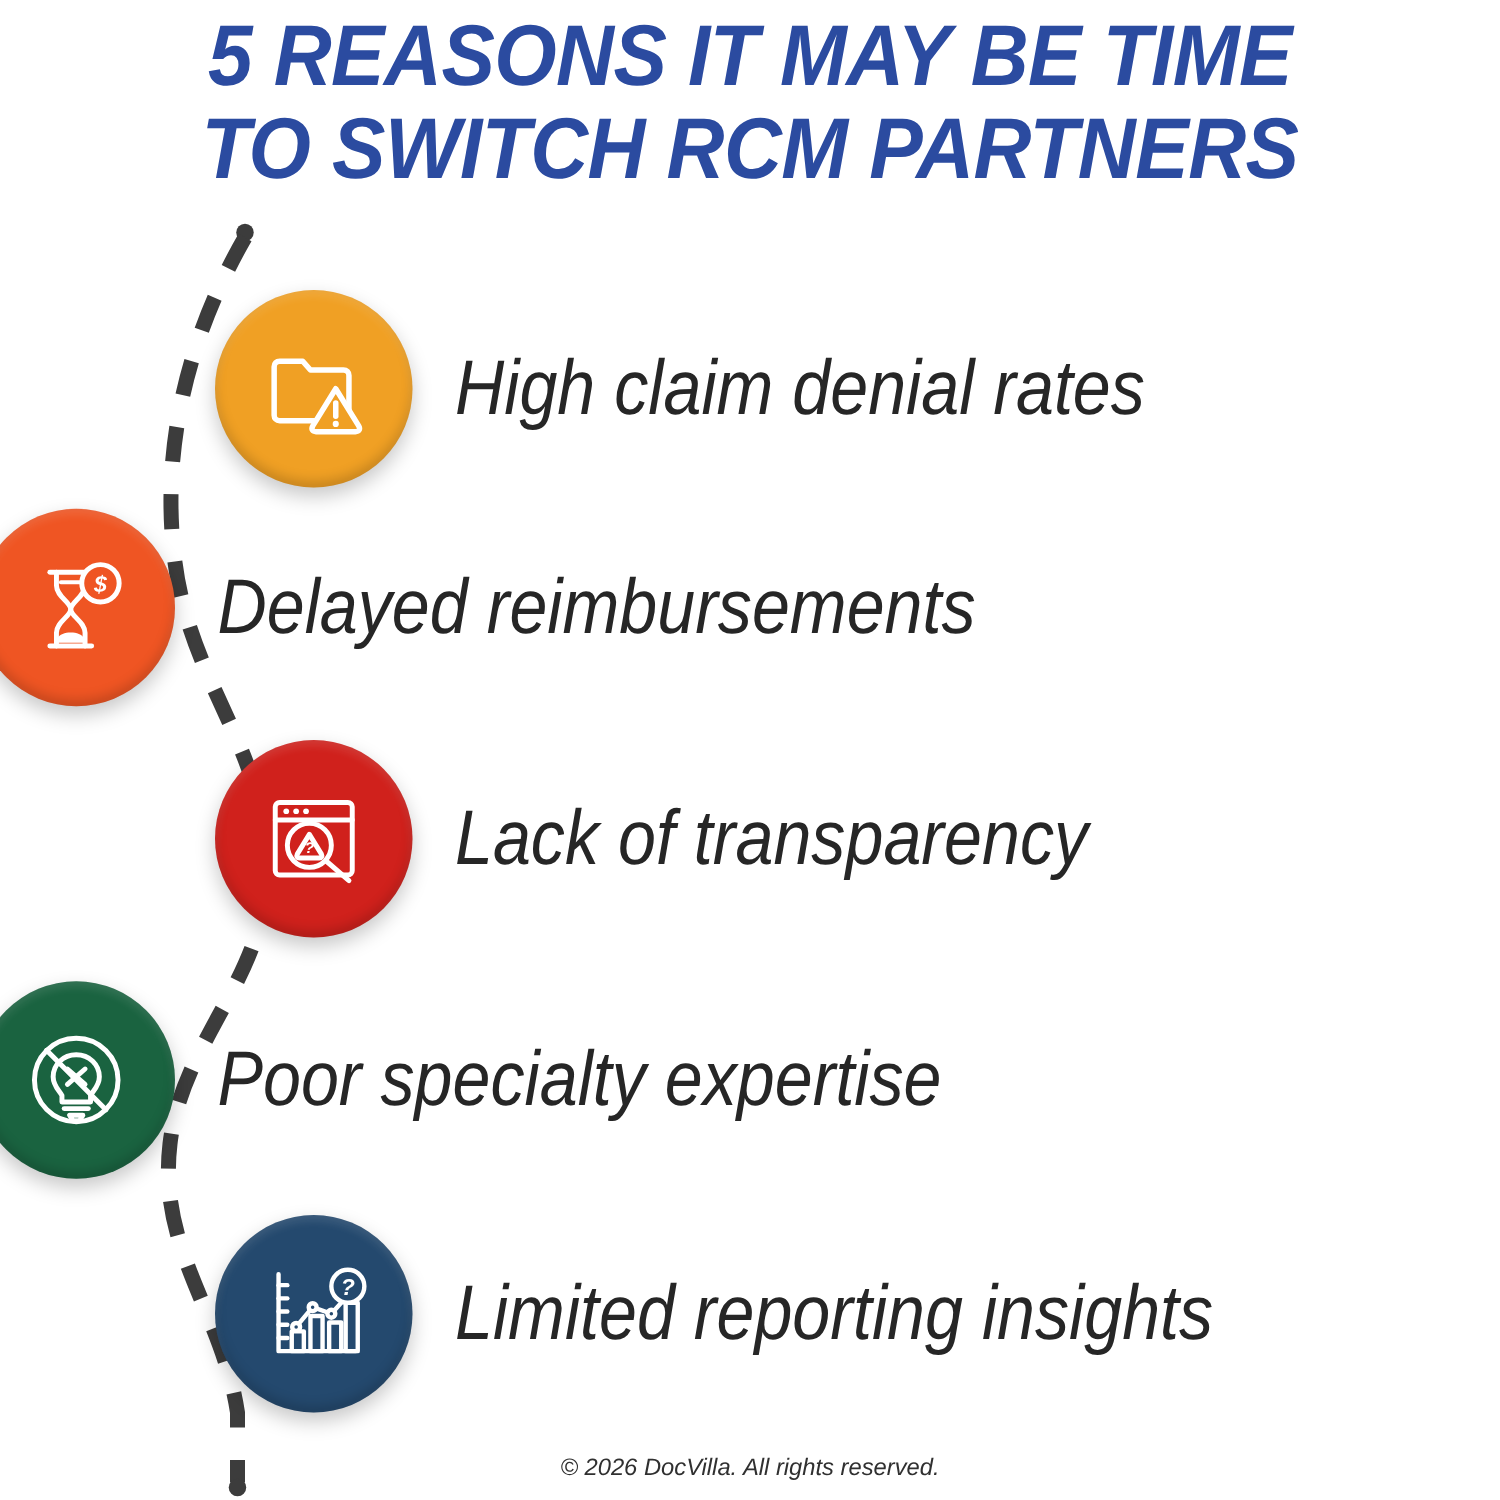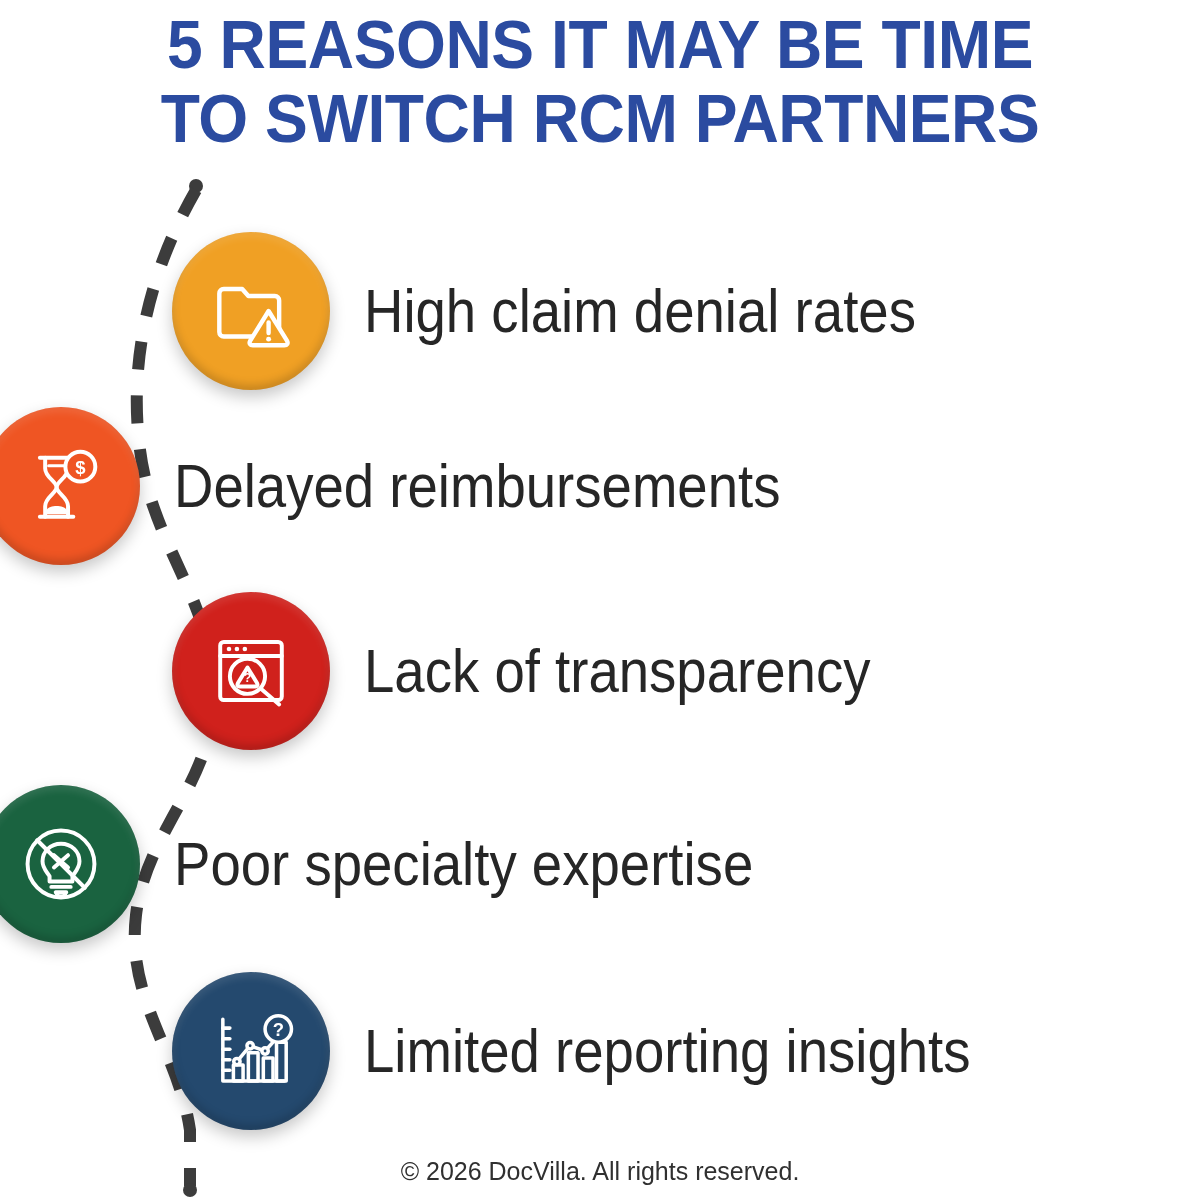--- a/index.html
+++ b/index.html
@@ -4,21 +4,21 @@
 <title>5 Reasons It May Be Time To Switch RCM Partners</title>
 <style>
   * { margin:0; padding:0; box-sizing:border-box; }
   html, body { width:1200px; height:1200px; overflow:hidden; }
   body {
     background:#ffffff;
     font-family:"Liberation Sans", sans-serif;
     position:relative;
   }
 
-  .canvas { position:relative; width:1200px; height:1200px; }
+  .canvas { position:relative; width:1200px; height:1200px;font-style:italic; }
 
   
   .title-block {
     position:absolute;
     left:0; top:8px;
     width:1200px;
     text-align:center;
     z-index:6;
   }
   .title-line {
@@ -84,21 +84,21 @@
     transform-origin:left center;
     margin-left:34px;
   }
 
   
   .footer {
     position:absolute;
     left:0; bottom:14px;
     width:1200px;
     text-align:center;
-    font-size:25px;
+    font-size:19px;
     color:#303030;
     font-family:"Liberation Sans", sans-serif;
     z-index:6;
   }
 </style>
 </head>
 <body>
 
 <div class="canvas">
 

